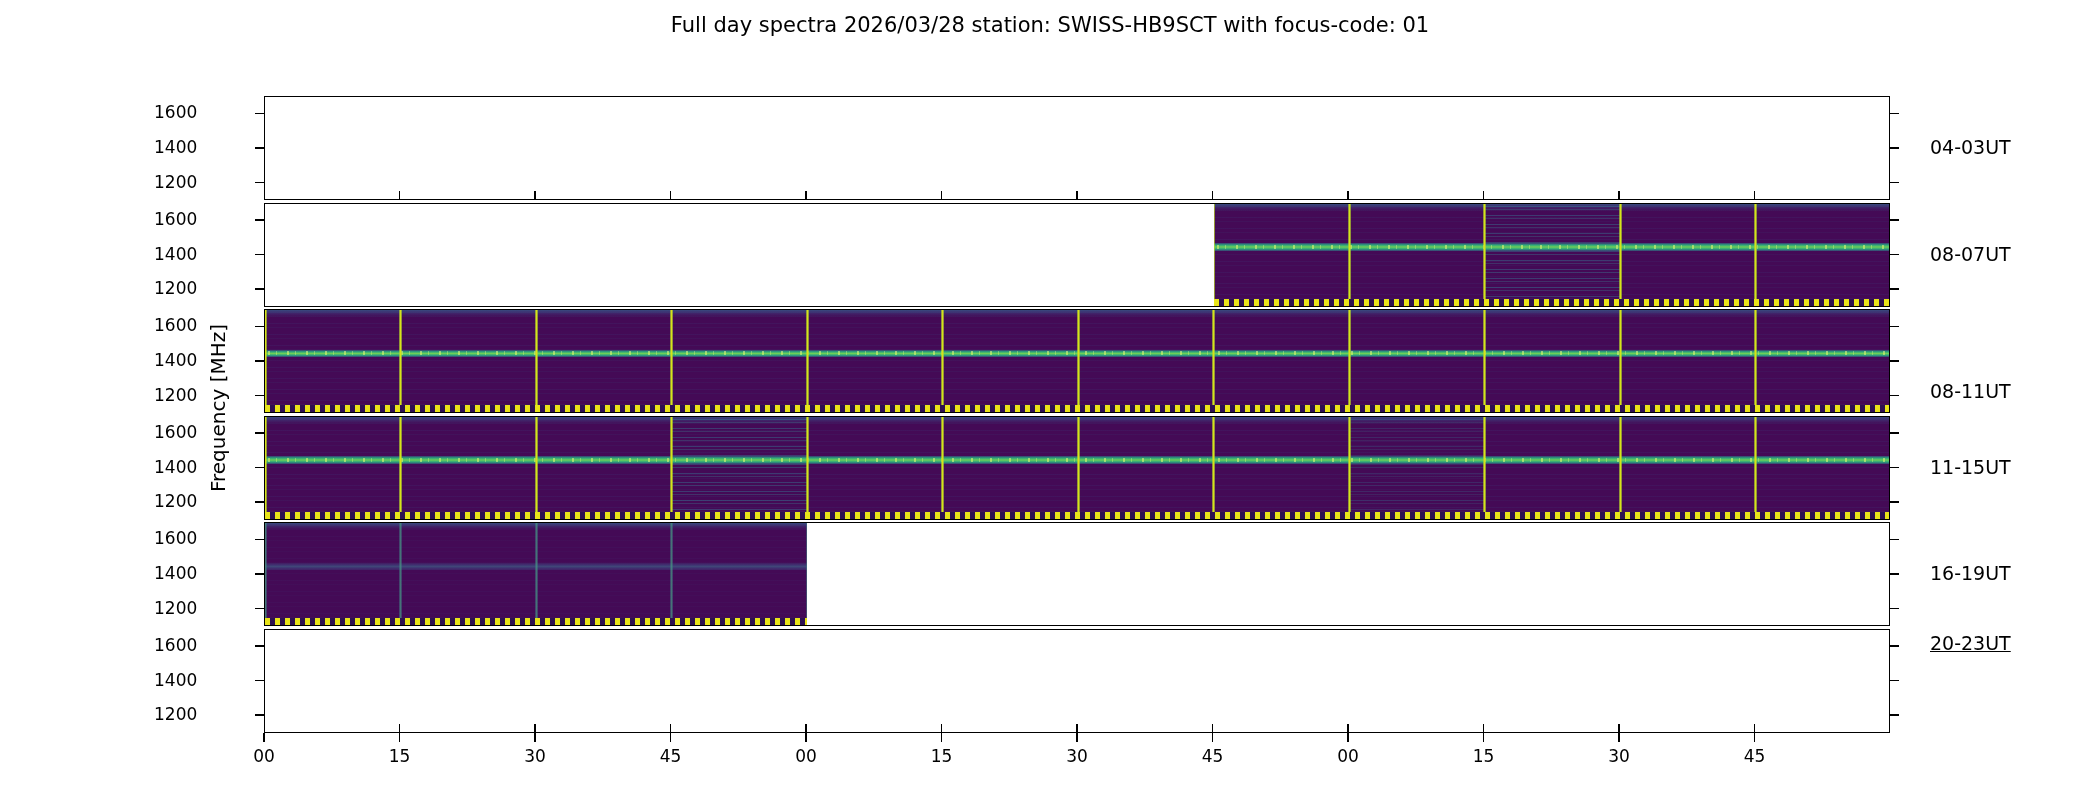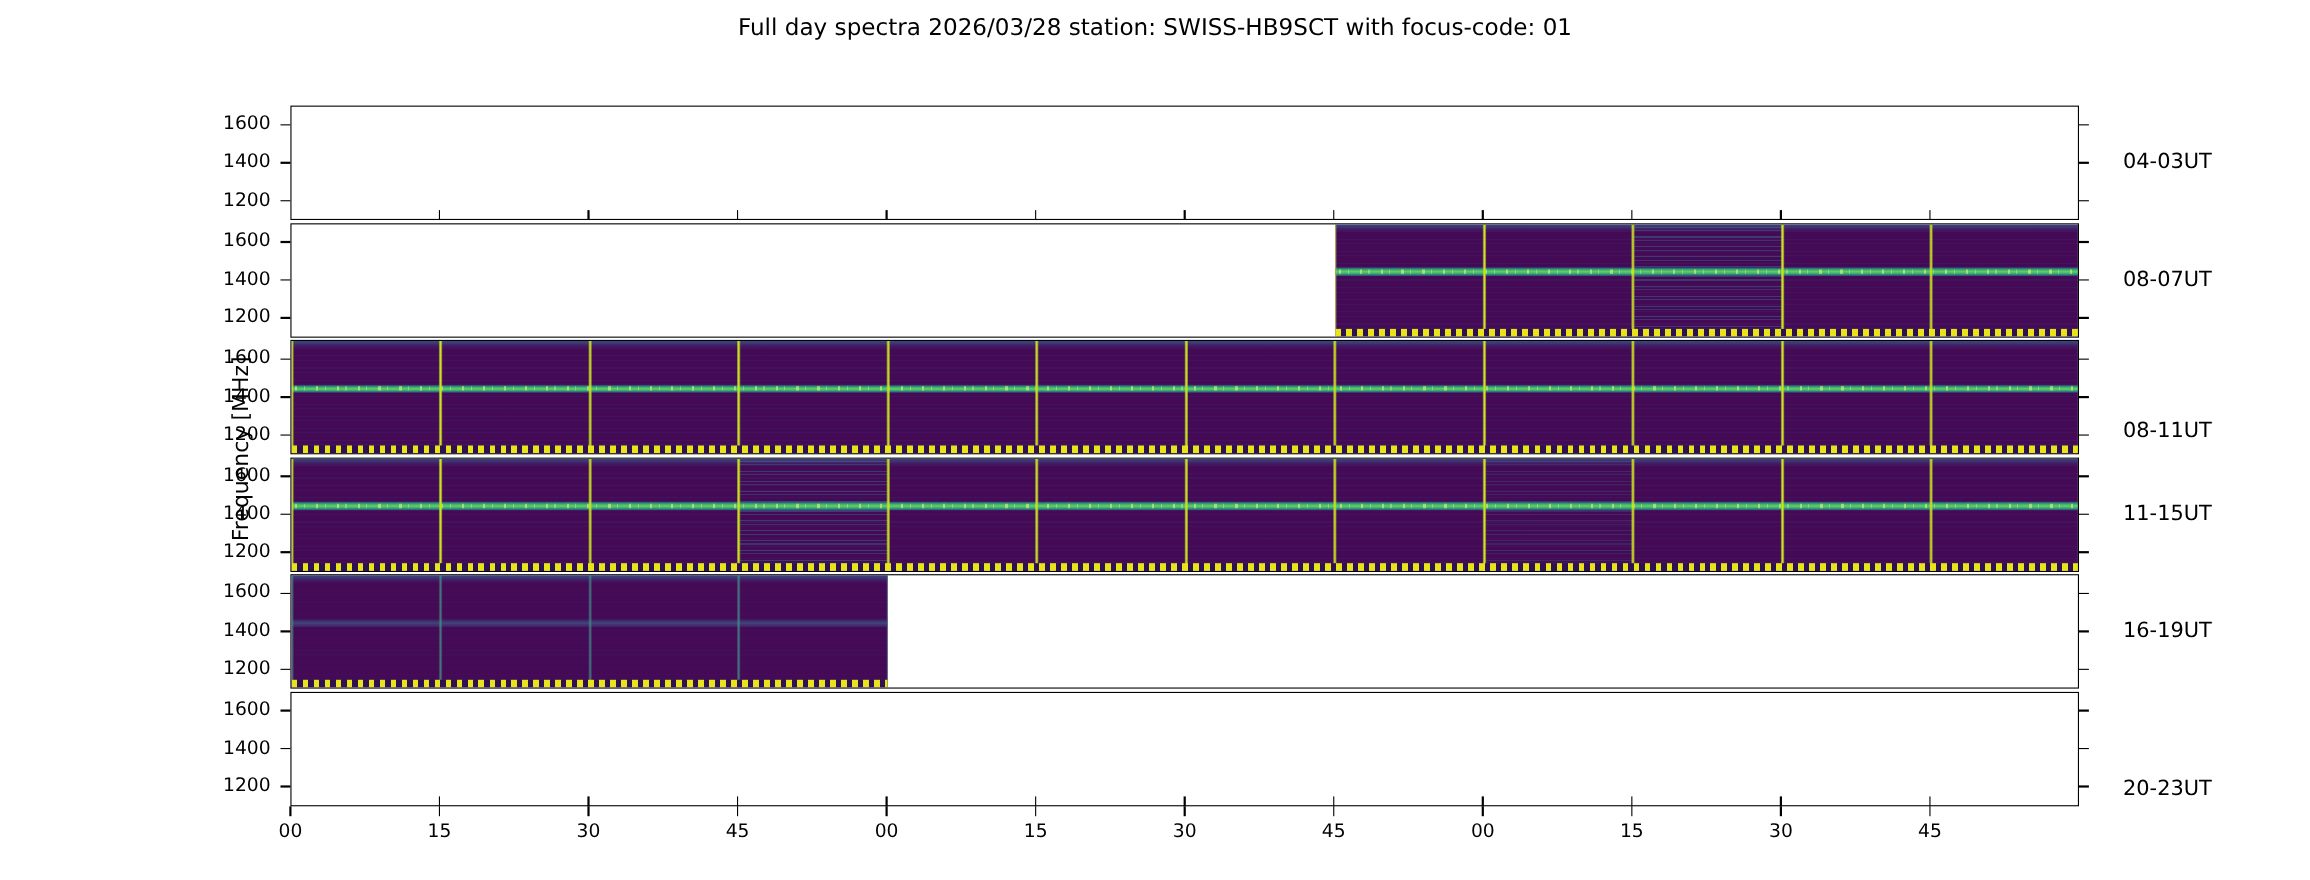--- a/index.html
+++ b/index.html
@@ -143,21 +143,21 @@
         rgba(49,104,142,0.00) 6px,
         rgba(49,104,142,0.00) 9px);
     pointer-events:none;
   }
 
   
   .ytick{
     position:absolute;width:9px;height:1.6px;background:#000;
   }
   .yticklabel{
-    position:absolute;text-align:right;font-size:17px;color:#000;
+    position:absolute;font-size:17px;color:#000;
     white-space:pre;
   }
   .xtick{
     position:absolute;width:1.6px;height:9px;background:#000;
   }
   .xticklabel{
     position:absolute;text-align:center;font-size:17px;color:#000;
     white-space:pre;
   }
   .rowlabel{
@@ -334,21 +334,21 @@
       <div class="xtick" style="left: 534.2px; top: 723.5px; height: 9px;"></div>
       <div class="xtick" style="left: 669.7px; top: 723.5px; height: 9px;"></div>
       <div class="xtick" style="left: 805.2px; top: 723.5px; height: 9px;"></div>
       <div class="xtick" style="left: 940.7px; top: 723.5px; height: 9px;"></div>
       <div class="xtick" style="left: 1076.2px; top: 723.5px; height: 9px;"></div>
       <div class="xtick" style="left: 1211.7px; top: 723.5px; height: 9px;"></div>
       <div class="xtick" style="left: 1347.2px; top: 723.5px; height: 9px;"></div>
       <div class="xtick" style="left: 1482.7px; top: 723.5px; height: 9px;"></div>
       <div class="xtick" style="left: 1618.2px; top: 723.5px; height: 9px;"></div>
       <div class="xtick" style="left: 1753.7px; top: 723.5px; height: 9px;"></div>
-      <div class="rowlabel" style="left: 1930px; top: 706px;">20-23UT</div>
+      <div class="rowlabel" style="left: 1930px; top: 632px; text-decoration: underline;">20-23UT</div>
     </div>
   <div id="xaxis">
       <div class="xtick" style="left: 263.2px; top: 732.5px;"></div>
       <div class="xticklabel" style="left: 224px; top: 745.5px; width: 80px;">00</div>
       <div class="xtick" style="left: 398.7px; top: 732.5px;"></div>
       <div class="xticklabel" style="left: 359.5px; top: 745.5px; width: 80px;">15</div>
       <div class="xtick" style="left: 534.2px; top: 732.5px;"></div>
       <div class="xticklabel" style="left: 495px; top: 745.5px; width: 80px;">30</div>
       <div class="xtick" style="left: 669.7px; top: 732.5px;"></div>
       <div class="xticklabel" style="left: 630.5px; top: 745.5px; width: 80px;">45</div>

